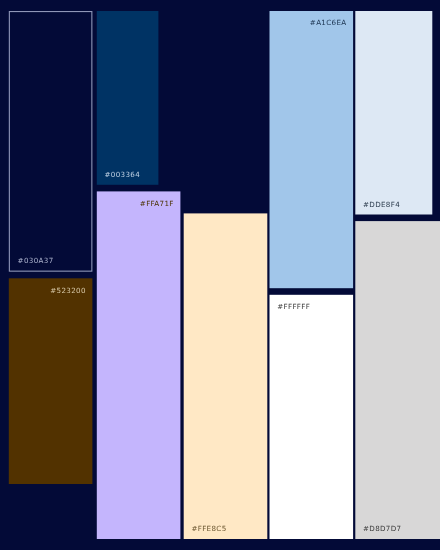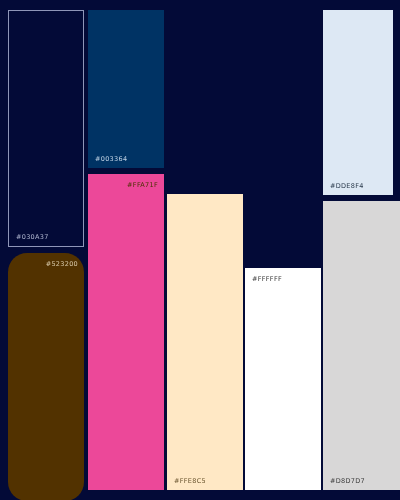--- a/index.html
+++ b/index.html
@@ -54,31 +54,34 @@
     border: 1px solid #8f96b8;
   }
 </style>
 </head>
 <body>
 
 <div id="palette" style="background: rgb(3, 10, 55); width: 400px; height: 500px;">
     <div class="swatch outlined" style="left: 8px; top: 10px; width: 76px; height: 237px; background: rgb(3, 10, 55);">
       <span class="swatch-label label-bottomleft" style="color: rgb(174, 180, 206);">#030A37</span>
     </div>
-    <div class="swatch" style="left: 8px; top: 253px; width: 76px; height: 248px; background: rgb(82, 50, 0); border-radius: 19px;">
+    <div class="swatch" style="left: 8px; top: 253px; width: 76px; height: 187px; background: rgb(82, 50, 0);">
       <span class="swatch-label label-topright" style="color: rgb(216, 201, 168);">#523200</span>
     </div>
-    <div class="swatch" style="left: 88px; top: 10px; width: 76px; height: 158px; background: rgb(0, 51, 100);">
+    <div class="swatch" style="left: 88px; top: 10px; width: 56px; height: 158px; background: rgb(0, 51, 100);">
       <span class="swatch-label label-bottomleft" style="color: rgb(191, 210, 228);">#003364</span>
     </div>
-    <div class="swatch" style="left: 88px; top: 174px; width: 76px; height: 316px; background: #ec4899;">
+    <div class="swatch" style="left: 88px; top: 174px; width: 76px; height: 316px; background: #c4b5fd;">
       <span class="swatch-label label-topright" style="color: rgb(74, 49, 0);">#FFA71F</span>
     </div>
     <div class="swatch" style="left: 167px; top: 194px; width: 76px; height: 296px; background: rgb(255, 232, 197);">
       <span class="swatch-label label-bottomleft" style="color: rgb(107, 86, 48);">#FFE8C5</span>
+    </div>
+    <div class="swatch" style="left: 245px; top: 10px; width: 76px; height: 252px; background: rgb(161, 198, 234);">
+      <span class="swatch-label label-topright" style="color: rgb(27, 51, 80);">#A1C6EA</span>
     </div>
     <div class="swatch" style="left: 245px; top: 268px; width: 76px; height: 222px; background: rgb(255, 255, 255);">
       <span class="swatch-label label-topleft" style="color: rgb(58, 58, 58);">#FFFFFF</span>
     </div>
     <div class="swatch" style="left: 323px; top: 10px; width: 70px; height: 185px; background: rgb(221, 232, 244); padding-left: 12px;">
       <span class="swatch-label label-bottomleft" style="color: rgb(42, 58, 76);">#DDE8F4</span>
     </div>
     <div class="swatch" style="left: 323px; top: 201px; width: 92px; height: 289px; background: rgb(216, 215, 215);">
       <span class="swatch-label label-bottomleft" style="color: rgb(60, 60, 60);">#D8D7D7</span>
     </div>

